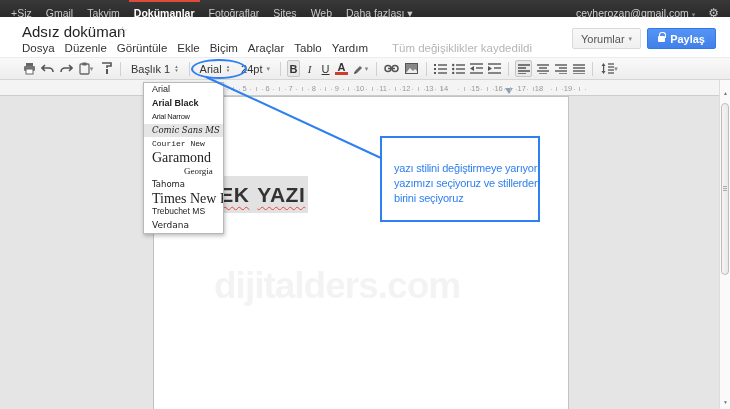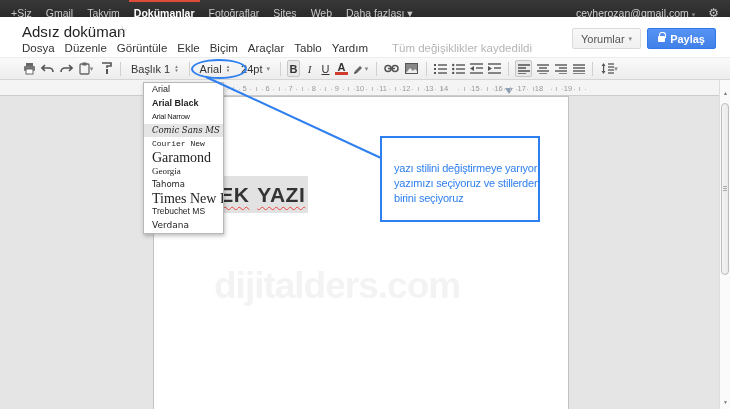--- a/index.html
+++ b/index.html
@@ -77,21 +77,21 @@
                border:1px solid #b8b8b8; box-shadow:1px 2px 4px rgba(0,0,0,.25); z-index:50; }
   .fm-item { height:13.6px; line-height:13.6px; padding-left:8px; font-size:9px; color:#222;
              white-space:nowrap; overflow:hidden; cursor:pointer; }
   .fm-item.hl { background:#e5e5e5; }
   .f-arial { font-family:"Liberation Sans",sans-serif; }
   .f-arial-black { font-family:"Liberation Sans",sans-serif; font-weight:bold; }
   .f-arial-narrow { font-family:"Liberation Sans",sans-serif; font-size:7.5px; letter-spacing:-.3px; }
   .f-comic { font-family:"DejaVu Serif",serif; font-style:italic; font-size:8.5px; }
   .f-courier { font-family:"Liberation Mono",monospace; font-size:8px; }
   .f-garamond { font-family:"Liberation Serif",serif; font-size:14px; }
-  .f-georgia { font-family:"Liberation Serif",serif; }
+  .f-georgia { font-family:"Liberation Serif",serif;margin-left:32px; }
   .f-tahoma { font-family:"DejaVu Sans",sans-serif; font-size:8.5px; }
   .f-times { font-family:"Liberation Serif",serif; font-size:14px; }
   .f-trebuchet { font-family:"Liberation Sans",sans-serif; font-size:8.5px; }
   .f-verdana { font-family:"DejaVu Sans",sans-serif; }
 
   
   .anno-svg { position:absolute; left:0; top:0; width:730px; height:409px; z-index:60; pointer-events:none; }
   .anno-box { position:absolute; left:380px; top:136px; width:160px; height:86px; background:#fff;
               border:2px solid var(--blue,#2e7ff0); z-index:55; padding:23px 6px 0 12px; }
   .anno-line { color:var(--blue,#2e7ff0); font-size:11px; line-height:15px; letter-spacing:-.2px; white-space:nowrap; }

